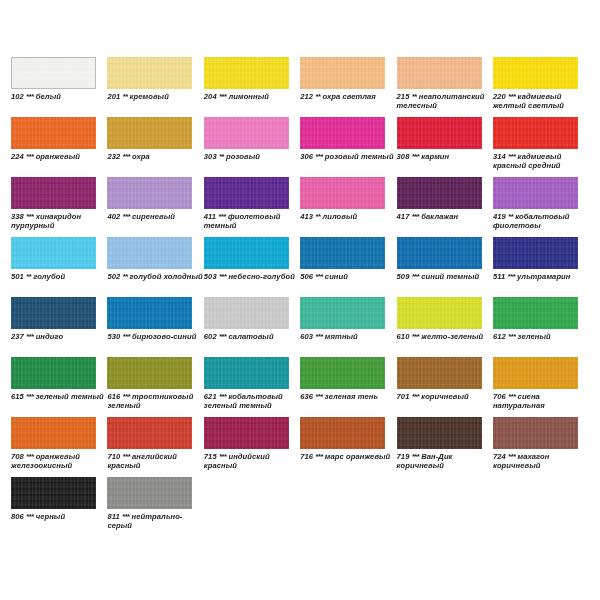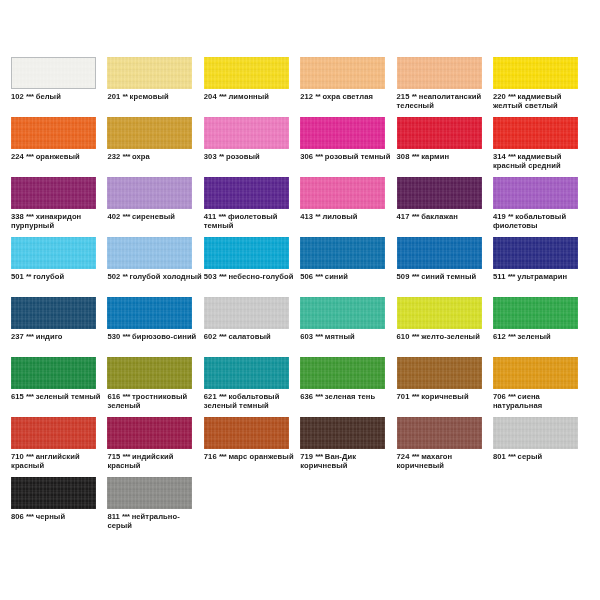--- a/index.html
+++ b/index.html
@@ -29,20 +29,21 @@
     grid-template-columns: repeat(6, 96.4px);
     grid-auto-rows: 60px;
     column-gap: 0px;
     row-gap: 0px;
   }
   .swatch-cell {
     position: relative;
     width: 96.4px;
     height: 64px;
     box-sizing: border-box;
+    font-style: italic;
   }
   .swatch-chip {
     width: 85px;
     height: 32px;
     box-sizing: border-box;
     position: relative;
     overflow: hidden;
   }
   .swatch-chip.bordered {
     border: 1px solid #b9bcbe;
@@ -242,42 +243,42 @@
       </div>
       <div class="swatch-cell">
         <div class="swatch-chip" style="background-color: rgb(156, 101, 38);"></div>
         <div class="swatch-label"><span class="code">701</span> <span class="stars">***</span> <span class="nm">коричневый</span></div>
       </div>
       <div class="swatch-cell">
         <div class="swatch-chip" style="background-color: rgb(224, 154, 22);"></div>
         <div class="swatch-label"><span class="code">706</span> <span class="stars">***</span> <span class="nm">сиена натуральная</span></div>
       </div>
       <div class="swatch-cell">
+        <div class="swatch-chip" style="background-color: rgb(226, 102, 27);"></div>
+        <div class="swatch-label"><span class="code">708</span> <span class="stars">***</span> <span class="nm">оранжевый железоокисный</span></div>
+      </div>
+      <div class="swatch-cell">
         <div class="swatch-chip" style="background-color: rgb(207, 59, 43);"></div>
         <div class="swatch-label"><span class="code">710</span> <span class="stars">***</span> <span class="nm">английский красный</span></div>
       </div>
       <div class="swatch-cell">
         <div class="swatch-chip" style="background-color: rgb(156, 28, 76);"></div>
         <div class="swatch-label"><span class="code">715</span> <span class="stars">***</span> <span class="nm">индийский красный</span></div>
       </div>
       <div class="swatch-cell">
         <div class="swatch-chip" style="background-color: rgb(180, 81, 31);"></div>
         <div class="swatch-label"><span class="code">716</span> <span class="stars">***</span> <span class="nm">марс оранжевый</span></div>
       </div>
       <div class="swatch-cell">
         <div class="swatch-chip" style="background-color: rgb(74, 49, 40);"></div>
         <div class="swatch-label"><span class="code">719</span> <span class="stars">***</span> <span class="nm">Ван-Дик коричневый</span></div>
       </div>
       <div class="swatch-cell">
         <div class="swatch-chip" style="background-color: rgb(138, 82, 72);"></div>
         <div class="swatch-label"><span class="code">724</span> <span class="stars">***</span> <span class="nm">махагон коричневый</span></div>
-      </div>
-      <div class="swatch-cell">
-        <div class="swatch-chip" style="background-color: rgb(200, 201, 200);"></div>
-        <div class="swatch-label"><span class="code">801</span> <span class="stars">***</span> <span class="nm">серый</span></div>
       </div>
       <div class="swatch-cell">
         <div class="swatch-chip" style="background-color: rgb(29, 28, 28);"></div>
         <div class="swatch-label"><span class="code">806</span> <span class="stars">***</span> <span class="nm">черный</span></div>
       </div>
       <div class="swatch-cell">
         <div class="swatch-chip" style="background-color: rgb(140, 140, 137);"></div>
         <div class="swatch-label"><span class="code">811</span> <span class="stars">***</span> <span class="nm">нейтрально-серый</span></div>
       </div>
     </div>

